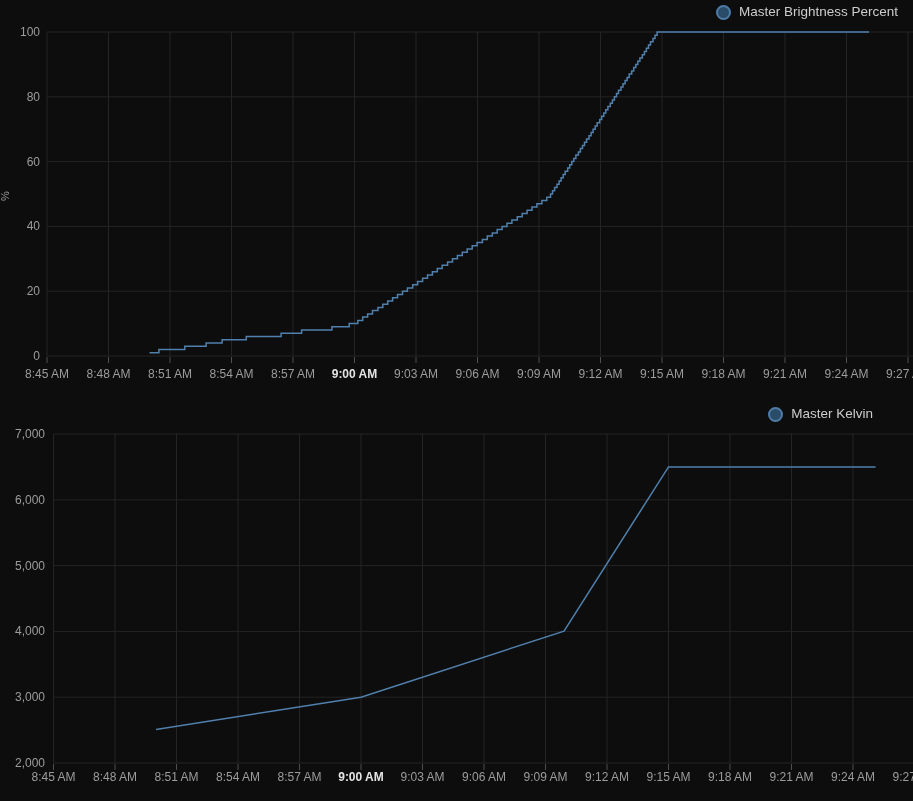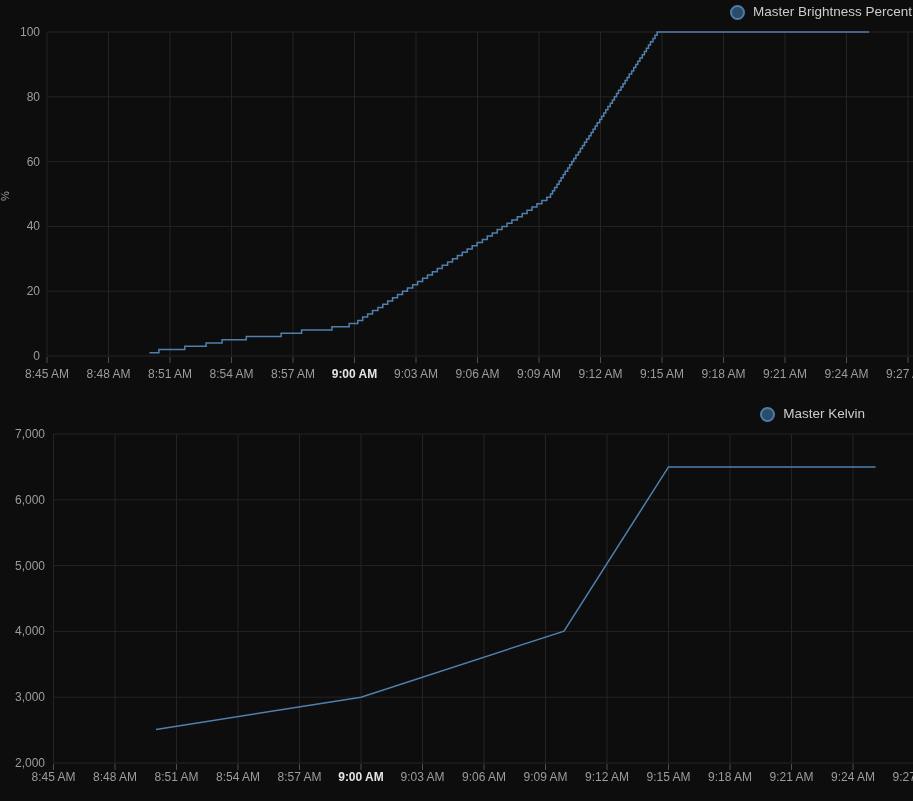--- a/index.html
+++ b/index.html
@@ -10,22 +10,22 @@
     font-family:"Liberation Sans","DejaVu Sans",sans-serif;
     position:relative;
   }
   .chart-panel{position:relative;width:913px;}
   #panel-brightness{height:400px;}
   #panel-kelvin{height:401px;}
   .legend{
     position:absolute;top:2px;display:flex;align-items:center;gap:8px;
     height:20px;cursor:pointer;
   }
-  #panel-brightness .legend{right:1px;}
-  #panel-kelvin .legend{right:48px;top:4px;}
+  #panel-brightness .legend{right:15px;}
+  #panel-kelvin .legend{right:40px;top:4px;}
   .legend-marker{
     width:11px;height:11px;border-radius:50%;
     border:2px solid #4e7ca8;background:#2b4c68;
     flex:0 0 auto;
   }
   .legend-label{
     color:#cccccc;font-size:13.5px;line-height:20px;white-space:nowrap;
   }
   svg{display:block;}
 </style>

